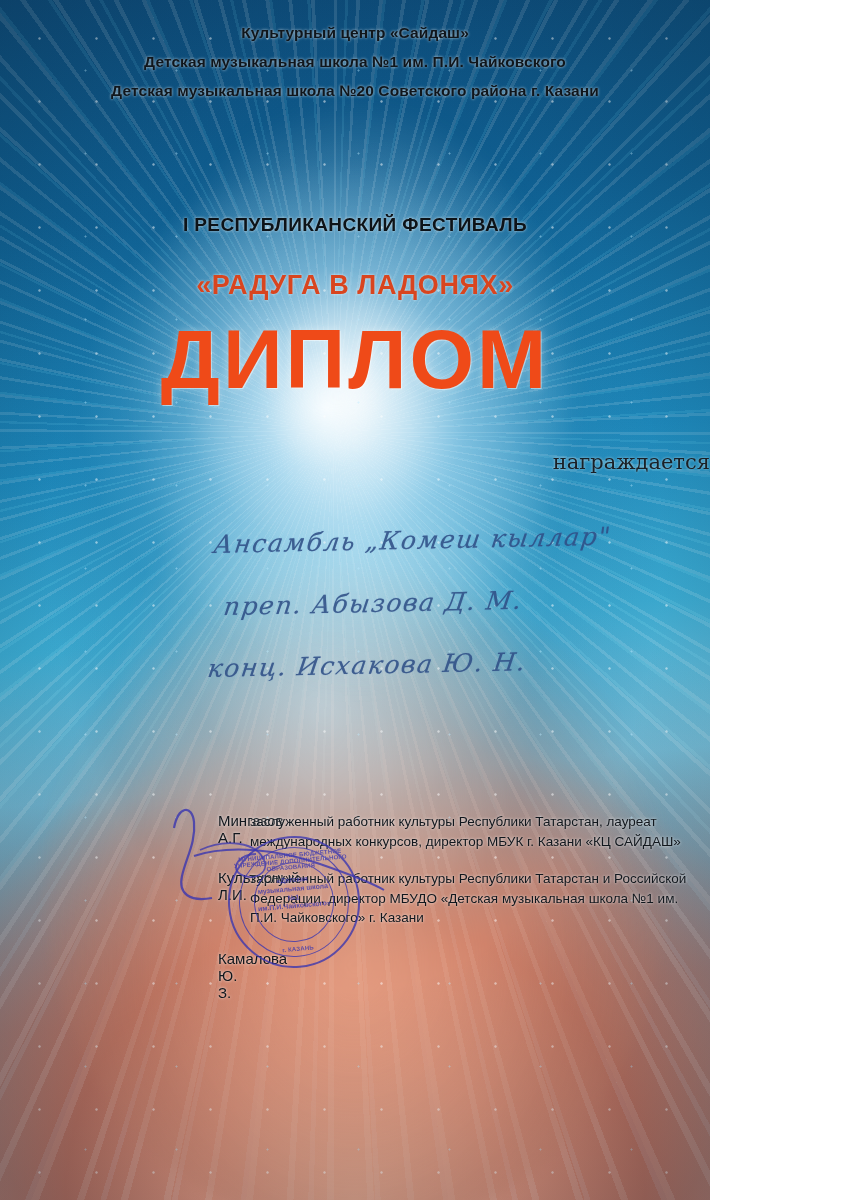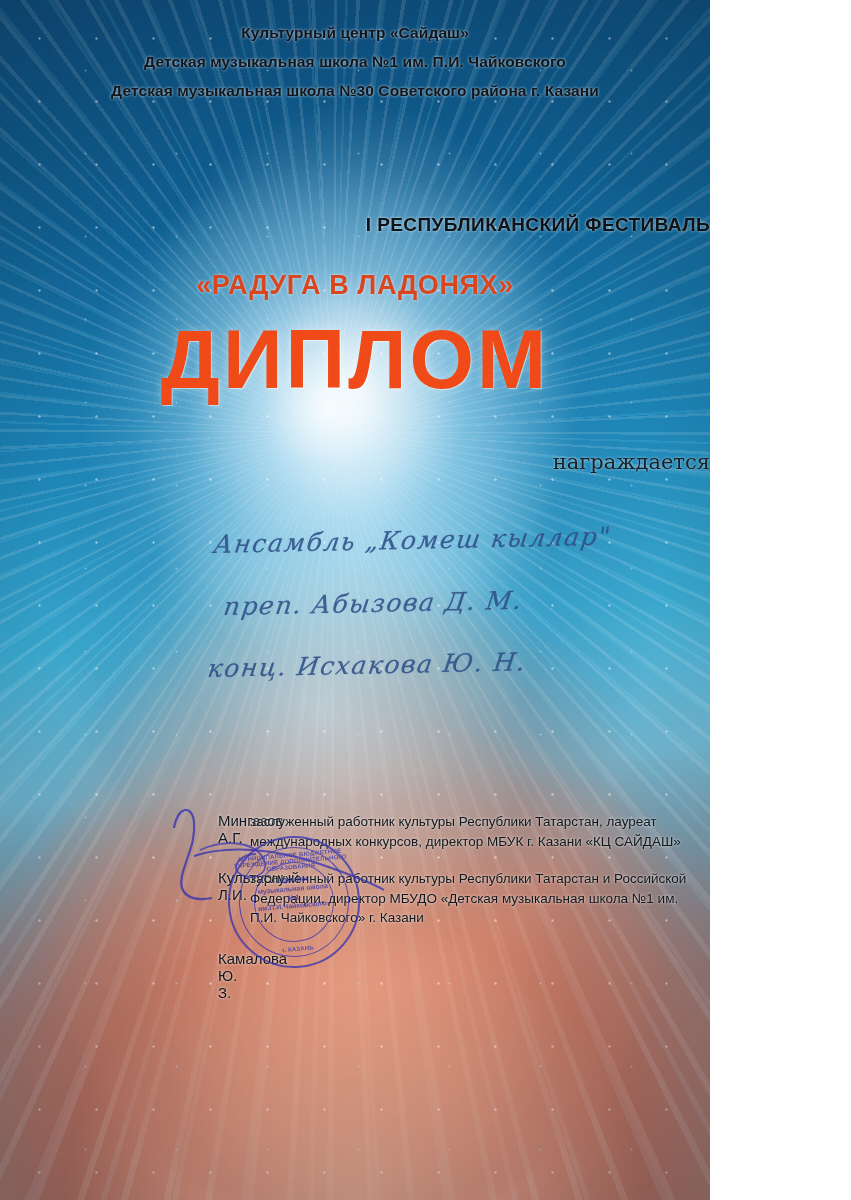--- a/index.html
+++ b/index.html
@@ -115,21 +115,20 @@
     left: 0;
     right: 0;
     text-align: center;
   }
   .festival .fest-title {
     font-size: 19px;
     font-weight: bold;
     color: #0d1318;
     letter-spacing: 0.4px;
     text-shadow: 0 0 3px rgba(255,255,255,0.7);
-    text-align: right;
   }
   .festival .fest-name {
     margin-top: 34px;
     font-size: 27px;
     font-weight: bold;
     color: #d8451f;
     letter-spacing: 0.6px;
     text-shadow: 0 0 3px rgba(255,255,255,0.7);
   }
 
@@ -285,21 +284,21 @@
   <div class="bg-hand"></div>
   <div class="bg-glow"></div>
   <div class="bg-specks"></div>
   <div class="bg-vignette"></div>
 
   <div class="content">
 
     <div class="header">
       <div class="line">Культурный центр «Сайдаш»</div>
       <div class="line">Детская музыкальная школа №1 им. П.И. Чайковского</div>
-      <div class="line">Детская музыкальная школа №30 Советского района г. Казани</div>
+      <div class="line">Детская музыкальная школа №20 Советского района г. Казани</div>
     </div>
 
     <div class="festival">
       <div class="fest-title">I РЕСПУБЛИКАНСКИЙ ФЕСТИВАЛЬ</div>
       <div class="fest-name">«РАДУГА В ЛАДОНЯХ»</div>
     </div>
 
     <div class="diploma">ДИПЛОМ</div>
 
     <div class="awarded">награждается</div>

